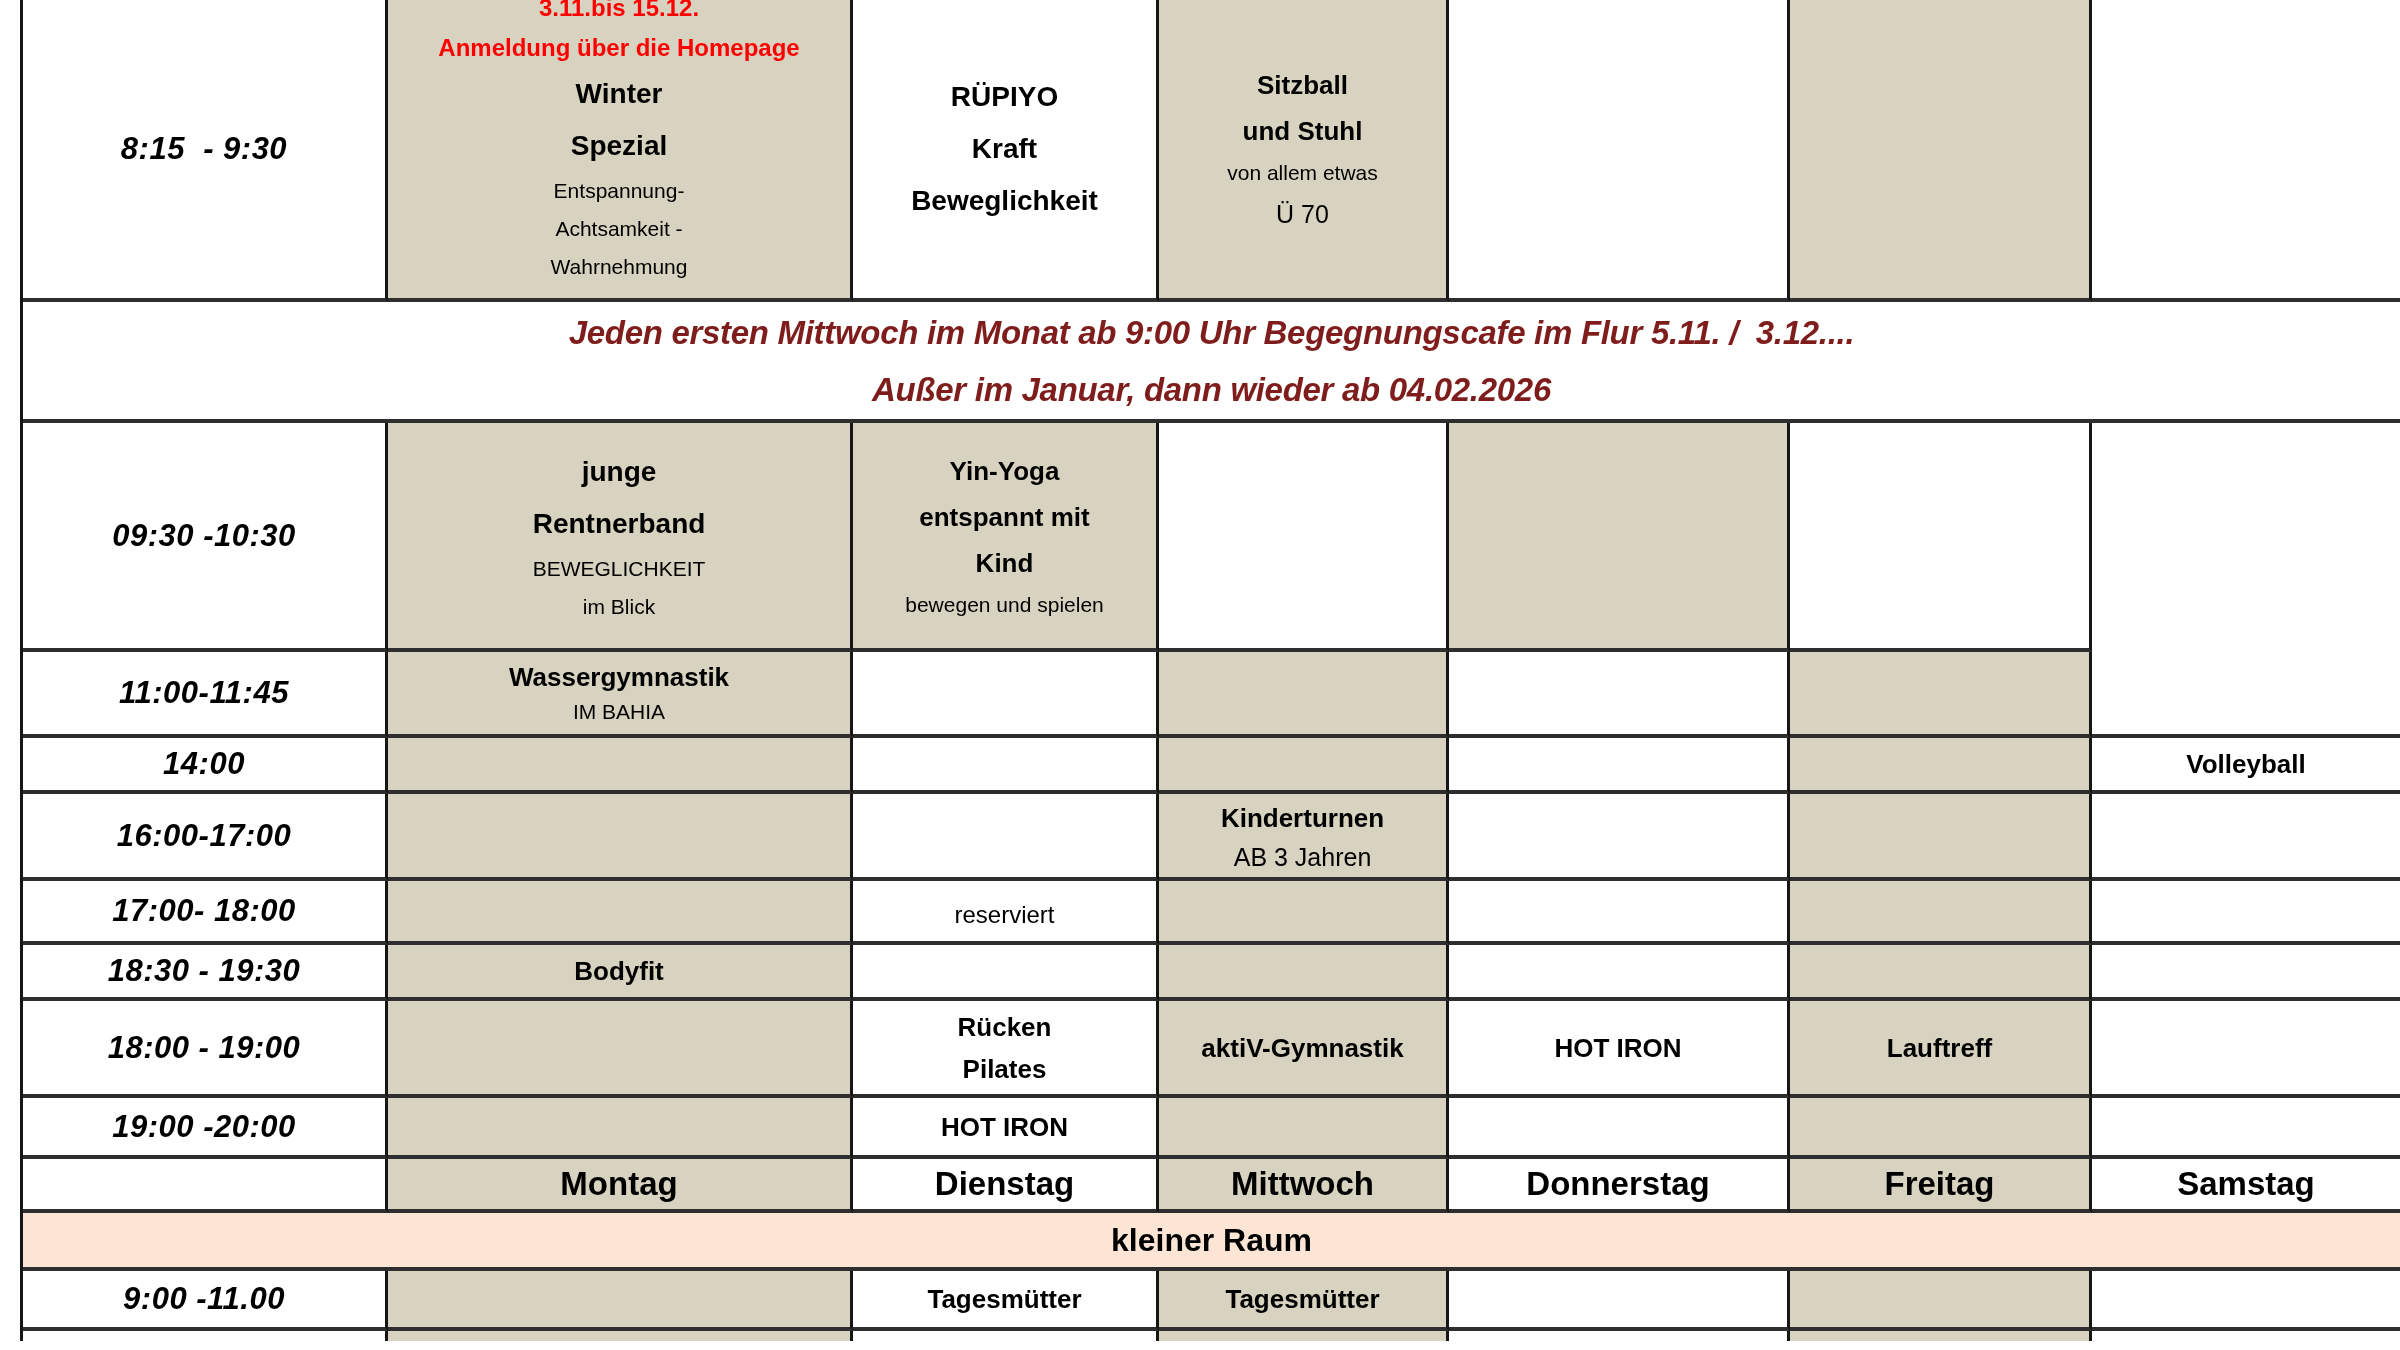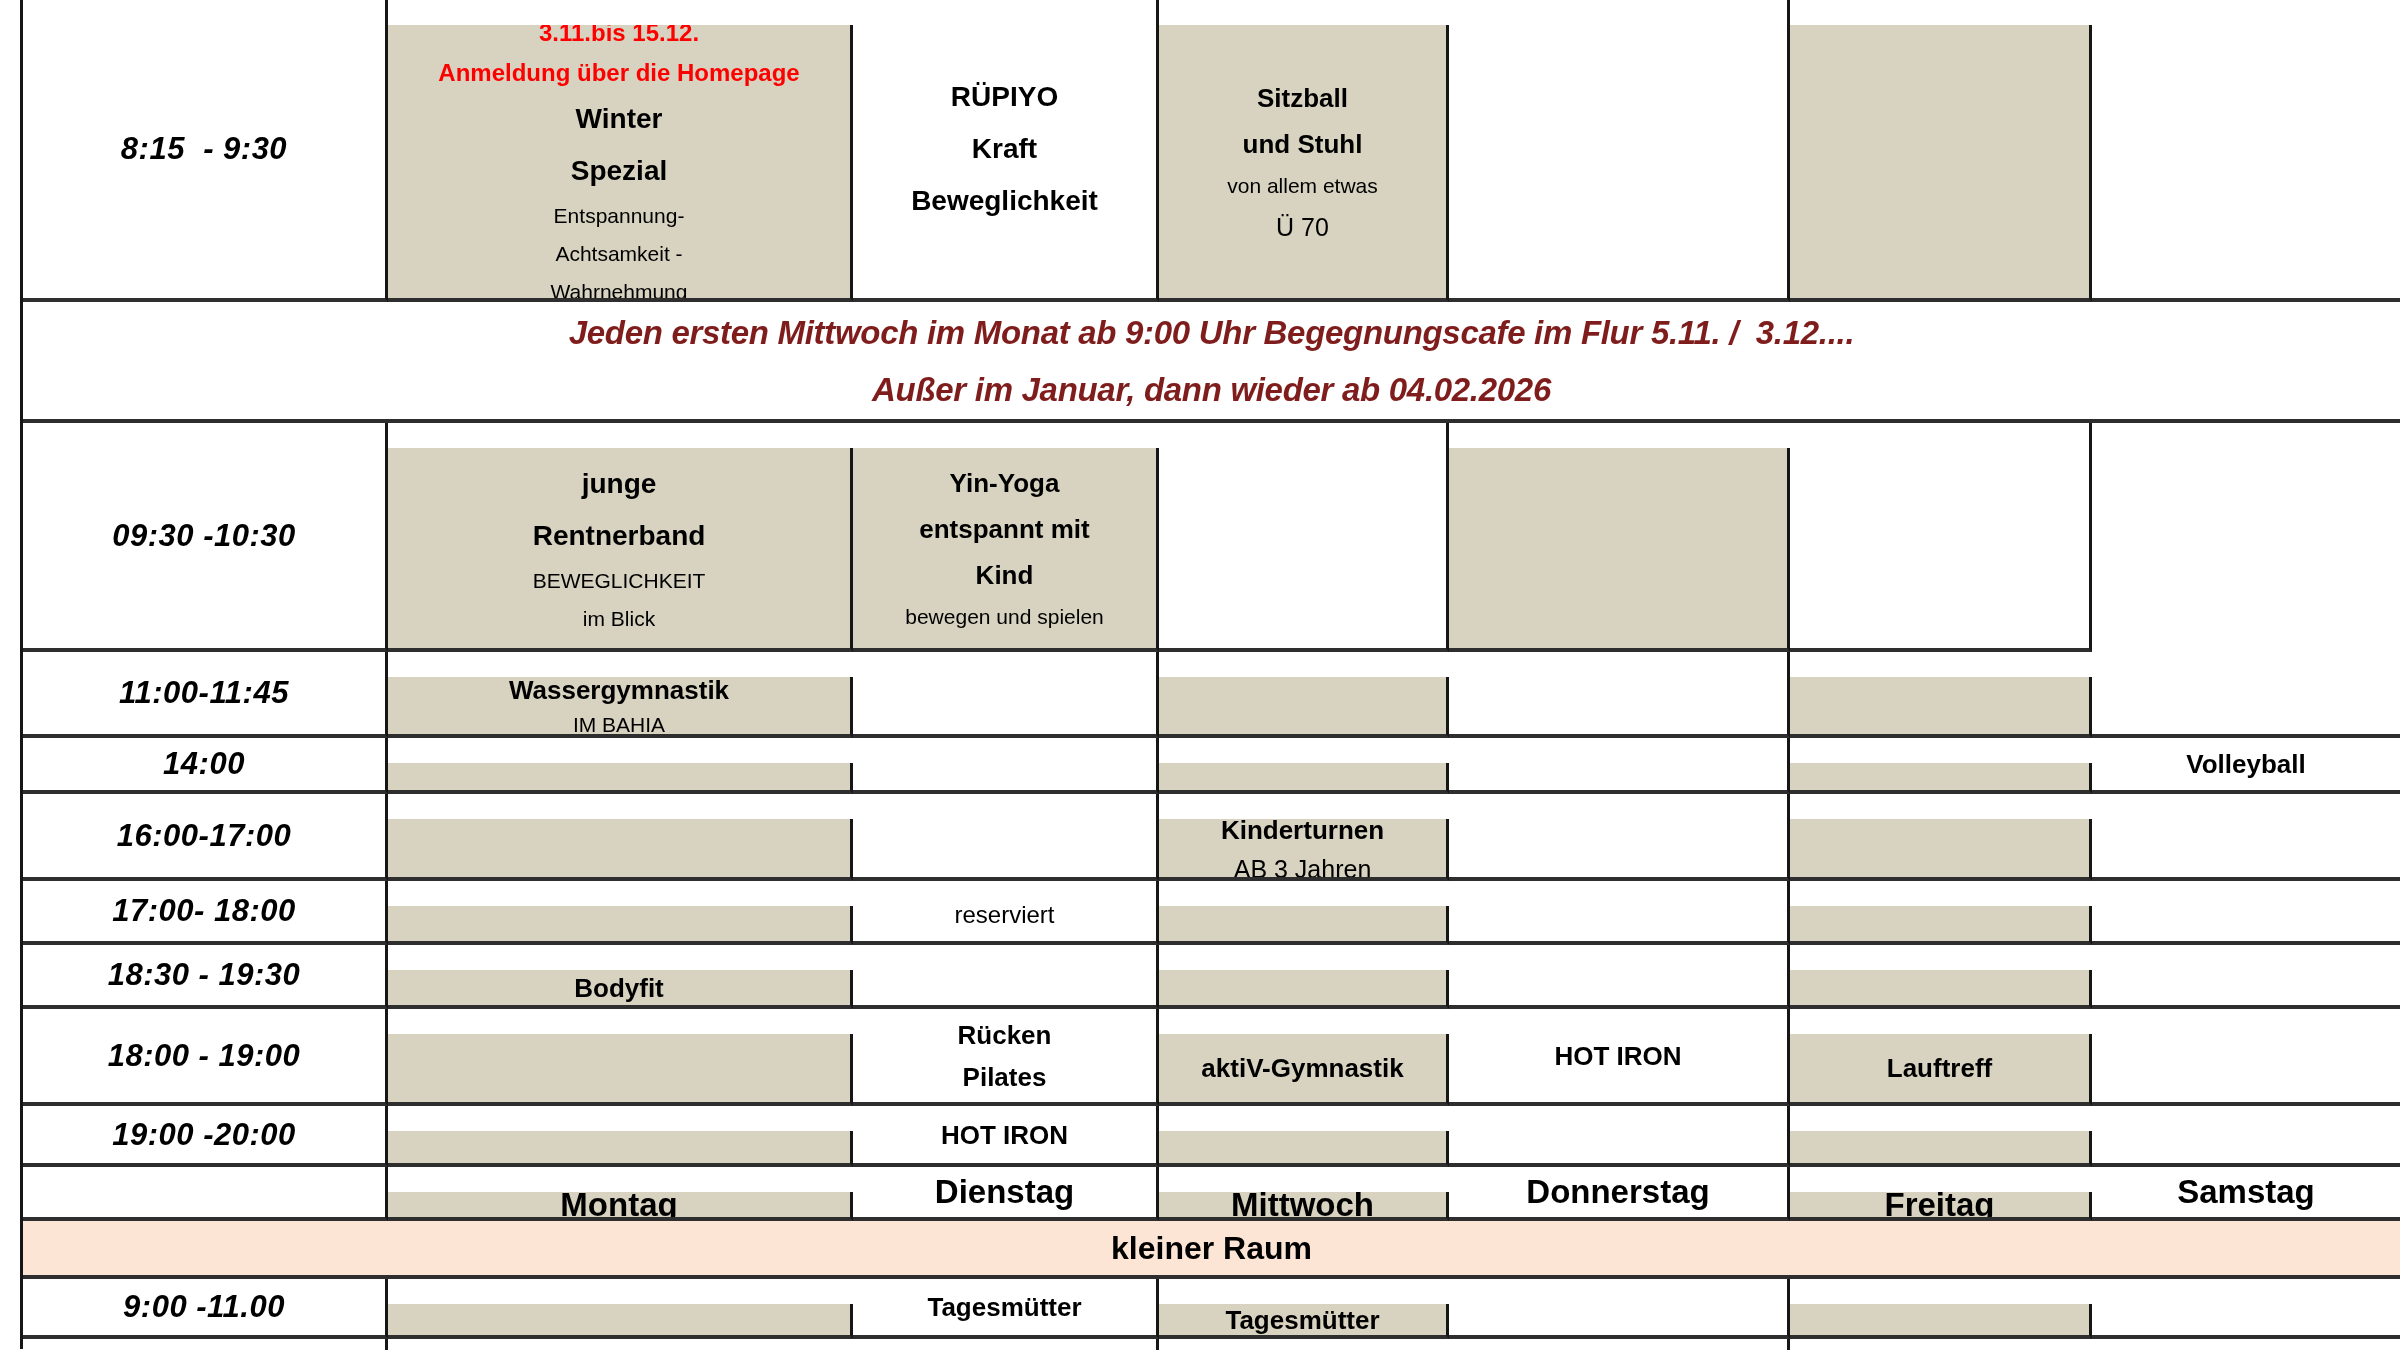--- a/index.html
+++ b/index.html
@@ -13,34 +13,34 @@
     border-left:3px solid #161616;
     box-sizing:border-box;
   }
   .row{
     display:grid;
     grid-template-columns:365px 465px 306px 290px 341px 302px 311px;
   }
   .row-span{display:grid;grid-template-columns:2380px;}
   
   .r1{height:302px}.r2{height:121px}.r3{height:229px}.r4{height:86px}
-  .r5{height:56px}.r6{height:87px}.r7{height:64px}.r8{height:64px}
+  .r5{height:56px}.r6{height:87px}.r7{height:64px}.r8{height:56px}
   .r9{height:97px}.r10{height:61px}.r11{height:54px}.r12{height:58px}
   .r13{height:60px}.r14{height:10px}
   .cell{
     box-sizing:border-box;
     border-right:3px solid #161616;
     border-bottom:4px solid #2e2e2e;
     display:flex;flex-direction:column;
     justify-content:center;align-items:center;
     text-align:center;overflow:hidden;
     background:#ffffff;
   }
   .r14 .cell{border-bottom:none;}
-  .beige{background:#d7d3c0;margin-top:25px;}
+  .beige{background:#d7d3c0;}
   .peach{background:#fce5d5;}
   .time{
     font-weight:bold;font-style:italic;font-size:31px;
     white-space:pre;letter-spacing:.5px;
   }
   .t{font-weight:bold;font-size:26px;line-height:46px;white-space:pre;}
   .tlg{font-weight:bold;font-size:28px;line-height:52px;white-space:pre;}
   .s{font-size:21px;line-height:38px;white-space:pre;}
   .smed{font-size:25px;line-height:44px;white-space:pre;}
   .plain{font-size:24px;line-height:40px;white-space:pre;margin-top:8px;}

